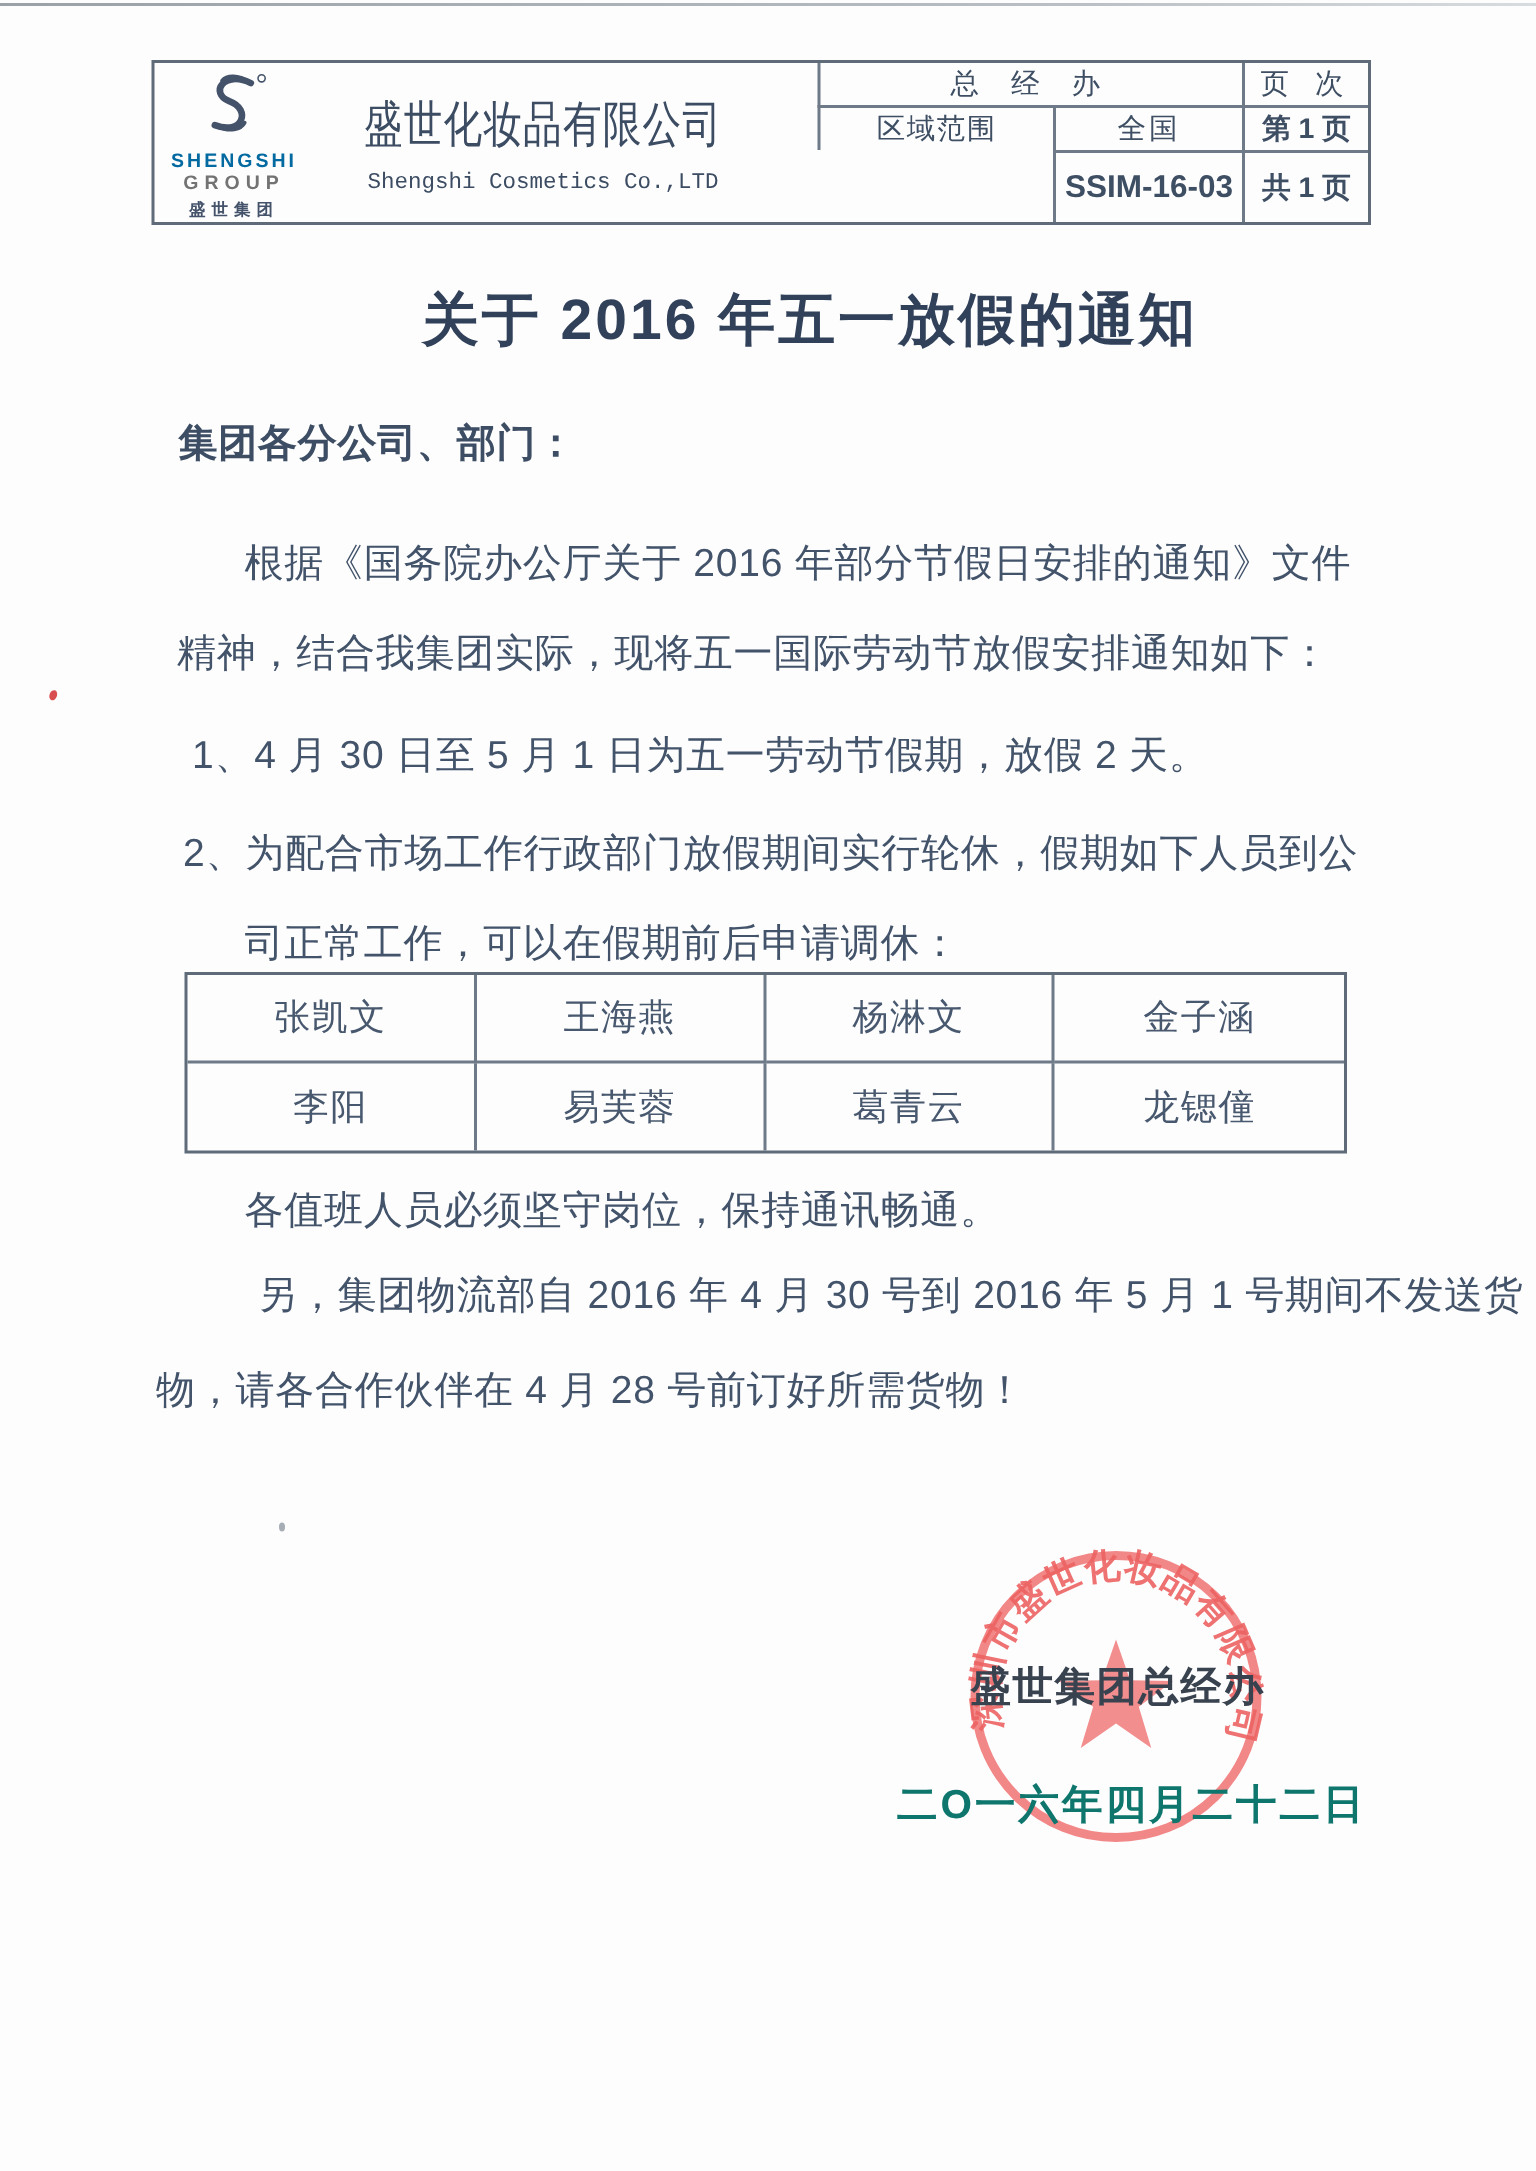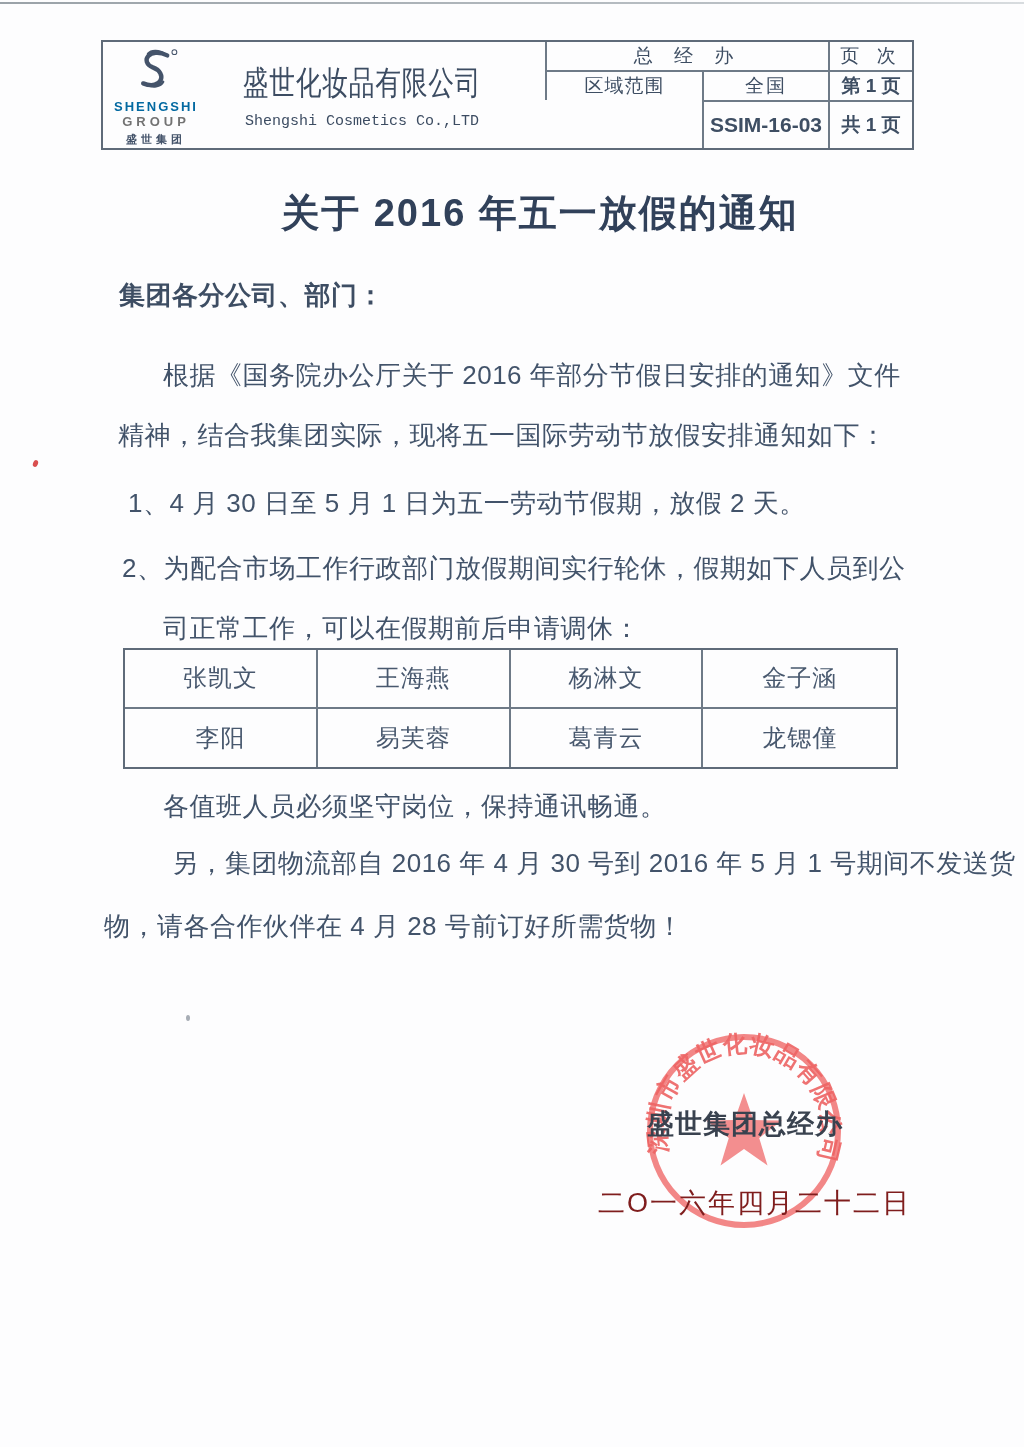--- a/index.html
+++ b/index.html
@@ -63,22 +63,22 @@
   .scell { display:flex; align-items:center; justify-content:center;
            font-size:24px; color:#48586e; letter-spacing:1px;
            border-right:2px solid #6e7a87; border-bottom:2px solid #6e7a87; }
   .scell:nth-child(4n) { border-right:none; }
   .scell:nth-child(n+5) { border-bottom:none; }
 
   
   .stamp-svg { position:absolute; left:644px; top:1031px; width:200px; height:200px; opacity:.92; }
   .signer { position:absolute; left:647px; top:1106px; font-size:27px; font-weight:700;
             letter-spacing:1px; color:#39424f; white-space:nowrap; z-index:3; }
-  .sign-date { position:absolute; left:598px; top:1185px; font-size:27px; font-weight:400;
-               letter-spacing:2px; color:#7f1d1d; white-space:nowrap; z-index:3; }
+  .sign-date { position:absolute; left:598px; top:1185px; font-size:27px; font-weight:700;
+               letter-spacing:2px; color:#0f766e; white-space:nowrap; z-index:3; }
 
   .speck-red { position:absolute; left:33px; top:460px; width:5px; height:7px;
                background:#d94f4f; border-radius:50%; transform:rotate(20deg); }
   .speck-gray { position:absolute; left:186px; top:1015px; width:4px; height:6px;
                 background:#a7adb5; border-radius:50%; }
 </style>
 </head>
 <body>
 
 <div class="page">

